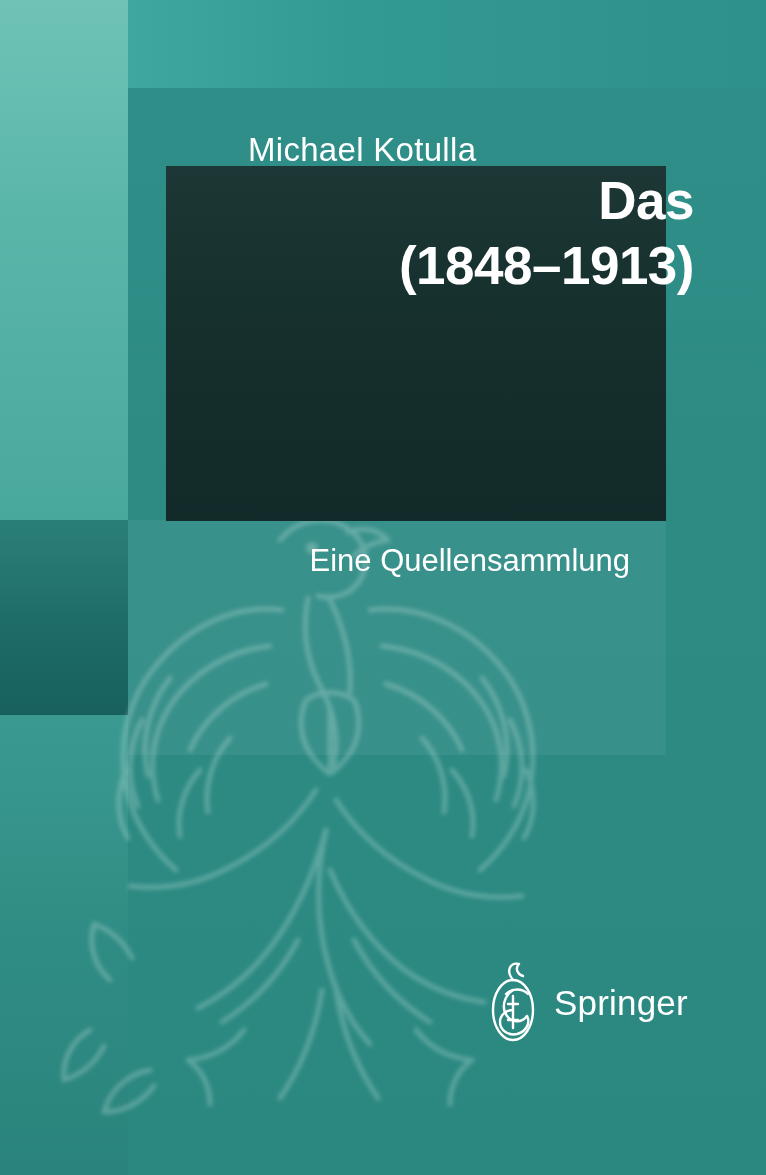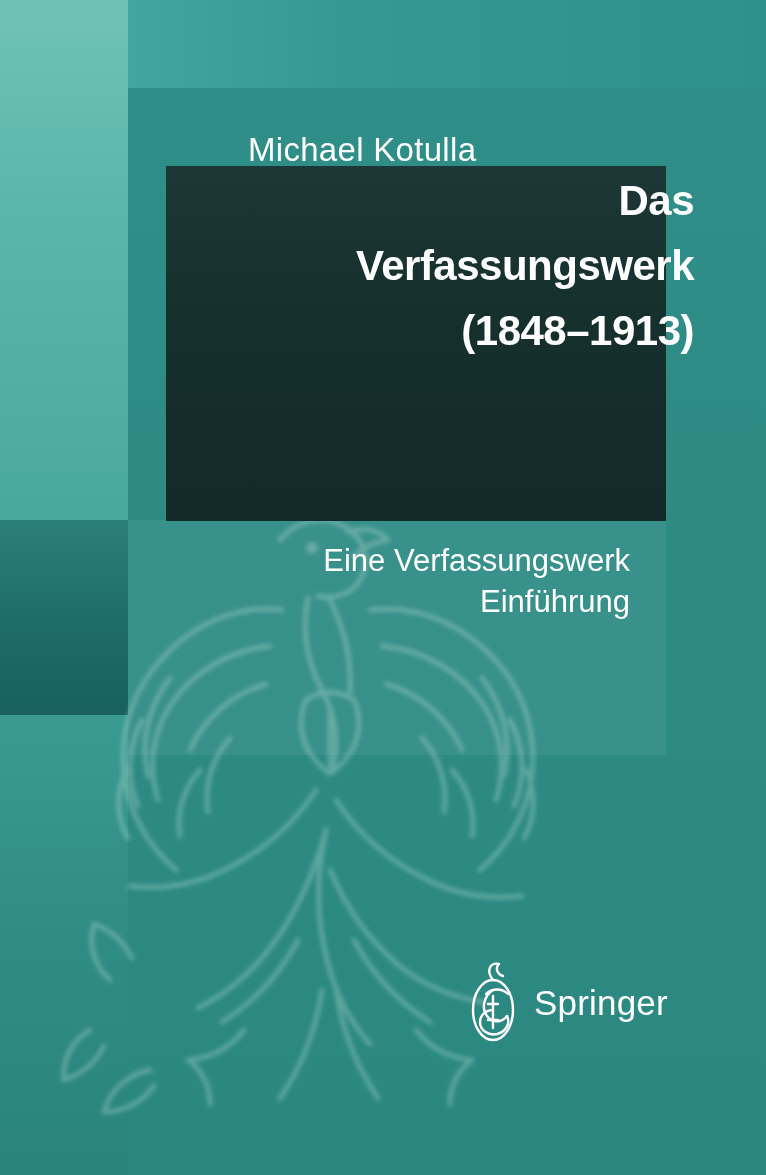--- a/index.html
+++ b/index.html
@@ -107,21 +107,21 @@
 
   
   .title {
     position: absolute;
     left: 166px;
     top: 168px;
     width: 566px;
     text-align: right;
     color: #ffffff;
     font-weight: bold;
-    font-size: 42px;
+    font-size: 53px;
     line-height: 65px;
     padding-right: 38px;
     box-sizing: border-box;
     letter-spacing: -0.5px;
   }
   .title .line {
     display: block;
     white-space: nowrap;
   }
 
@@ -136,21 +136,21 @@
     box-sizing: border-box;
     color: #ffffff;
     font-size: 31px;
     line-height: 41px;
   }
   .subtitle .line { display: block; white-space: nowrap; }
 
   
   .springer {
     position: absolute;
-    left: 464px;
+    left: 484px;
     top: 960px;
     display: flex;
     align-items: center;
     gap: 12px;
   }
   .springer-mark {
     width: 58px;
     height: 86px;
   }
   .springer-word {
@@ -221,27 +221,25 @@
       <path d="M120 600 c-22 4 -40 20 -46 42 c20 0 38 -10 50 -26"></path>
     </g>
   </svg>
 
   <div class="title-block"></div>
 
   <div class="author">Michael Kotulla</div>
 
   <div class="title">
     <span class="line">Das</span>
-    <span class="line">Verfassungswerk</span>
     <span class="line">(1848–1913)</span>
   </div>
 
   <div class="subtitle">
-    <span class="line">Eine Verfassungswerk</span>
-    <span class="line">Einführung</span>
+    <span class="line">Eine Quellensammlung</span>
   </div>
 
   <div class="springer">
     <svg class="springer-mark" viewBox="0 0 58 86" aria-hidden="true">
       <g fill="none" stroke="#ffffff" stroke-width="2.4" stroke-linecap="round" stroke-linejoin="round">
         <ellipse cx="29" cy="50" rx="20" ry="30"></ellipse>
         <path d="M29 20 c-8 -10 -2 -18 6 -16 c-4 4 -2 10 4 12"></path>
         <path d="M22 34 c6 -6 16 -6 22 0"></path>
         <path d="M29 30 c-9 6 -12 18 -6 26 c5 7 15 7 20 0"></path>
         <path d="M43 56 c4 8 -2 16 -10 18 c-9 2 -17 -4 -17 -12 c0 -7 6 -12 13 -12"></path>

